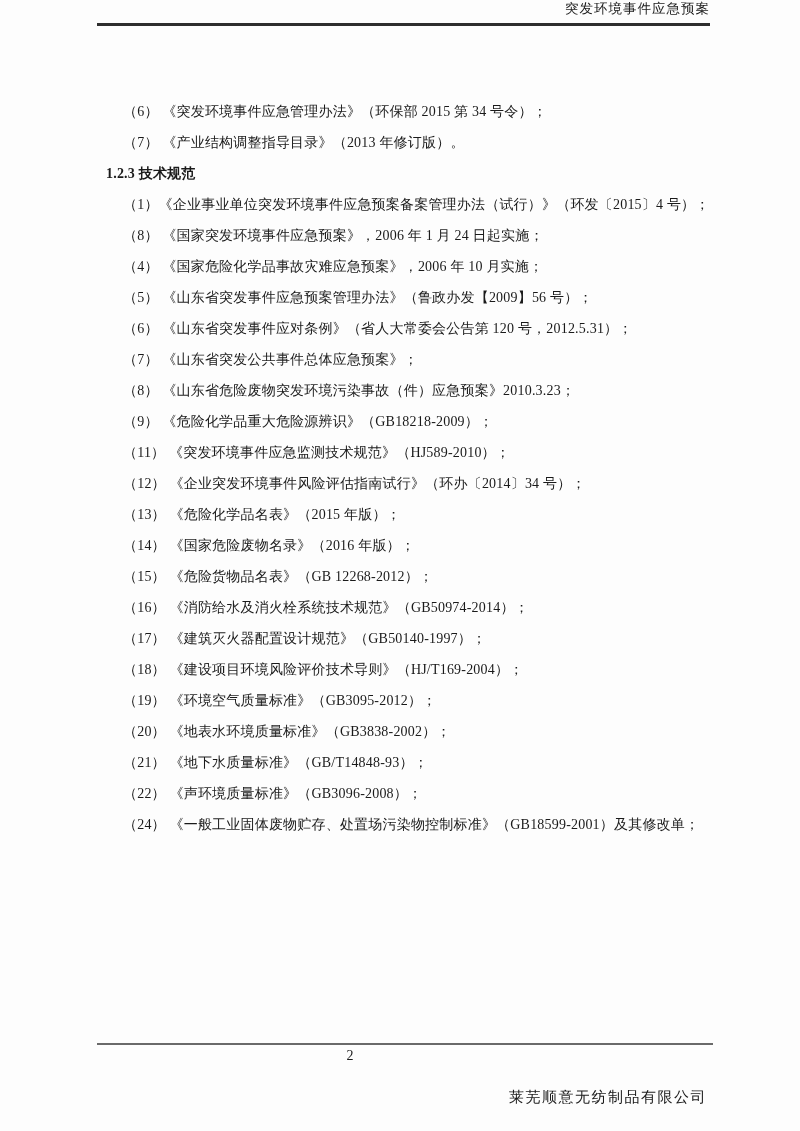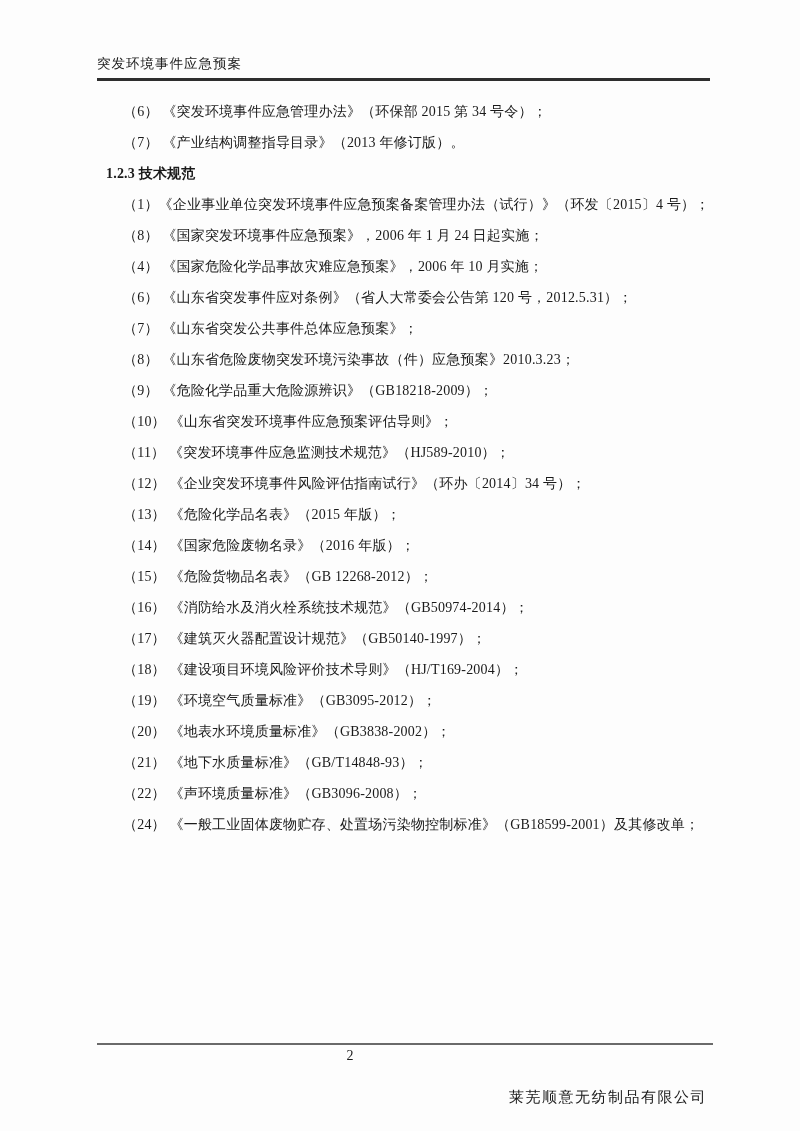--- a/index.html
+++ b/index.html
@@ -16,23 +16,23 @@
     background:var(--page-bg);
     font-family:"Liberation Serif","DejaVu Serif",serif;
     color:var(--text);
     overflow:hidden;
   }
   .page-header{
     position:absolute;
     left:97px;top:0;width:613px;
   }
   .header-title{
+    text-align:right;
     font-size:13.5px;
     letter-spacing:1px;
-    padding-top:55px;
     padding-bottom:5px;
     border-bottom:3px solid var(--header-rule);
   }
   .doc-body{
     position:absolute;
     left:68px;top:96px;width:642px;
     font-size:14px;
     line-height:31px;
     text-align:justify;
     letter-spacing:0.2px;
@@ -68,25 +68,25 @@
     <div class="header-title">突发环境事件应急预案</div>
   </header>
 
   <main class="doc-body" id="doc-body">
       <p class="item">（6） 《突发环境事件应急管理办法》（环保部 2015 第 34 号令）；</p>
       <p class="item">（7） 《产业结构调整指导目录》（2013 年修订版）。</p>
       <p class="heading">1.2.3 技术规范</p>
       <p class="item">（1）《企业事业单位突发环境事件应急预案备案管理办法（试行）》（环发〔2015〕4 号）；</p>
       <p class="item">（8） 《国家突发环境事件应急预案》，2006 年 1 月 24 日起实施；</p>
       <p class="item">（4） 《国家危险化学品事故灾难应急预案》，2006 年 10 月实施；</p>
+      <p class="item">（5） 《山东省突发事件应急预案管理办法》（鲁政办发【2009】56 号）；</p>
       <p class="item">（6） 《山东省突发事件应对条例》（省人大常委会公告第 120 号，2012.5.31）；</p>
       <p class="item">（7） 《山东省突发公共事件总体应急预案》；</p>
       <p class="item">（8） 《山东省危险废物突发环境污染事故（件）应急预案》2010.3.23；</p>
       <p class="item">（9） 《危险化学品重大危险源辨识》（GB18218-2009）；</p>
-      <p class="item">（10） 《山东省突发环境事件应急预案评估导则》；</p>
       <p class="item">（11） 《突发环境事件应急监测技术规范》（HJ589-2010）；</p>
       <p class="item">（12） 《企业突发环境事件风险评估指南试行》（环办〔2014〕34 号）；</p>
       <p class="item">（13） 《危险化学品名表》（2015 年版）；</p>
       <p class="item">（14） 《国家危险废物名录》（2016 年版）；</p>
       <p class="item">（15） 《危险货物品名表》（GB 12268-2012）；</p>
       <p class="item">（16） 《消防给水及消火栓系统技术规范》（GB50974-2014）；</p>
       <p class="item">（17） 《建筑灭火器配置设计规范》（GB50140-1997）；</p>
       <p class="item">（18） 《建设项目环境风险评价技术导则》（HJ/T169-2004）；</p>
       <p class="item">（19） 《环境空气质量标准》（GB3095-2012）；</p>
       <p class="item">（20） 《地表水环境质量标准》（GB3838-2002）；</p>

